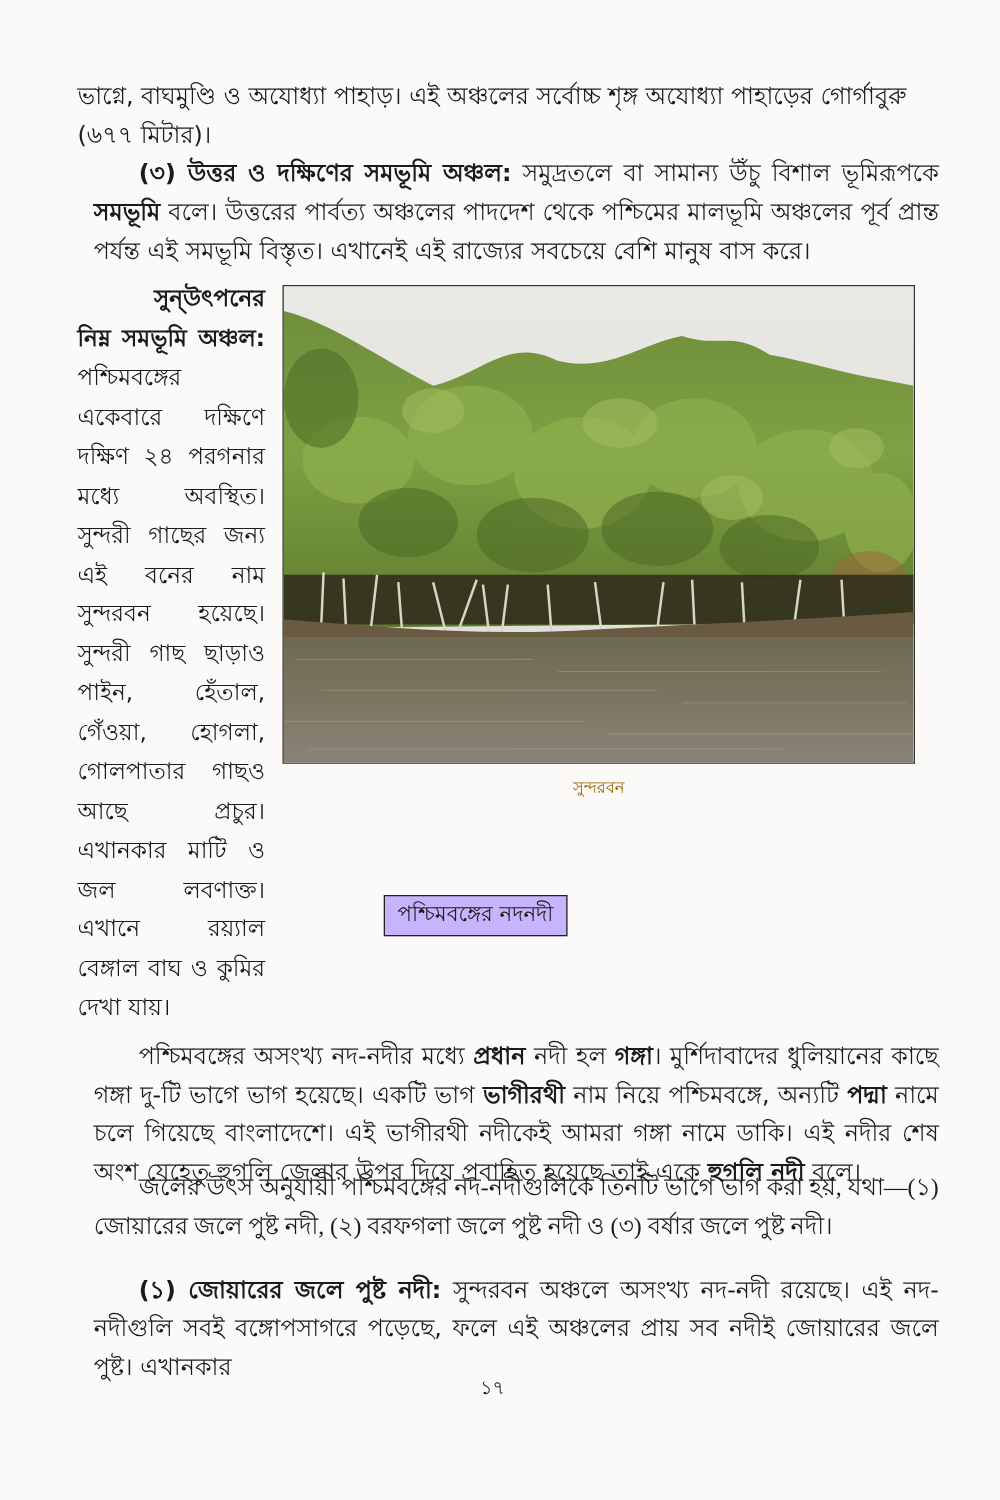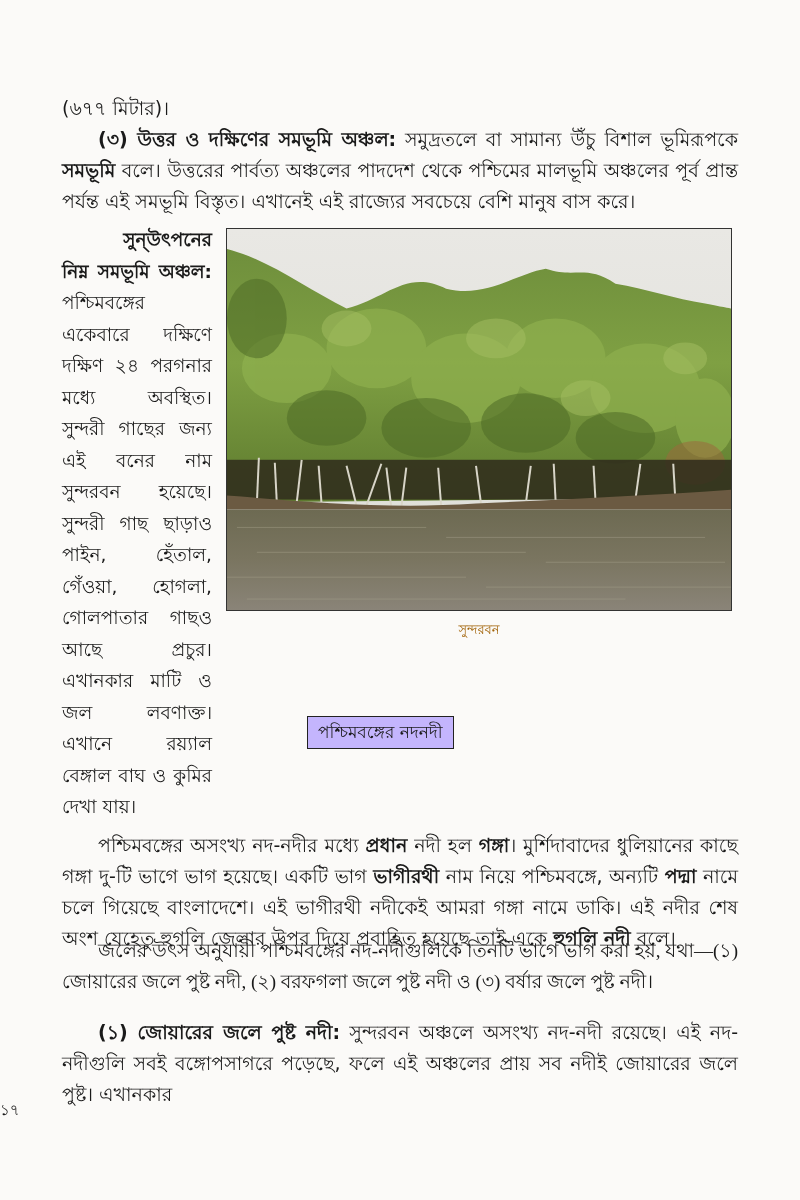--- a/index.html
+++ b/index.html
@@ -10,21 +10,21 @@
     color: #1a1a1a;
     position: relative;
   }
   .page { position: absolute; left: 0; top: 0; width: 800px; height: 1200px; }
   .para {
     position: absolute; left: 62px; width: 676px;
     font-size: 19px; line-height: 31px;
     text-align: justify; text-align-last: left;
     margin: 0;
   }
-  .indent { text-indent: 36px; }
+  .indent { text-indent: 36px; margin-left: 13px; }
   b, .b { font-weight: bold; }
   .side-col {
     position: absolute; left: 62px; top: 224px; width: 150px;
     font-size: 18.5px; line-height: 31.5px;
     text-align: justify; text-align-last: left; margin: 0;
   }
   .side-col .lead { font-weight: bold; }
   .photo {
     position: absolute; left: 226px; top: 228px; width: 506px; height: 383px;
     border: 1.5px solid #333; box-sizing: border-box; overflow: hidden;
@@ -35,30 +35,30 @@
     position: absolute; left: 226px; width: 506px; top: 620px;
     text-align: center; font-size: 13px; color: #a16207;
   }
   .section-box {
     position: absolute; left: 307px; top: 716px;
     border: 1.5px solid #222; padding: 3px 10px 4px;
     font-size: 17px; line-height: 24px; background: #c4b5fd;
   }
   .page-num {
     position: absolute; left: 0; width: 788px; top: 1098px;
-    font-size: 15px;
+    text-align: center; font-size: 15px;
   }
 </style>
 </head>
 <body>
 
 <div class="page">
 
   <p class="para" style="top:62px;">
-    <br>
+    <span style="font-weight:normal;">ভাগ্নে, বাঘমুণ্ডি ও অযোধ্যা পাহাড়। এই অঞ্চলের সর্বোচ্চ শৃঙ্গ অযোধ্যা পাহাড়ের গোর্গাবুরু</span><br>
     <span>(৬৭৭ মিটার)।</span>
   </p>
 
   <p class="para indent" style="top:124px;">
     <b>(৩) উত্তর ও দক্ষিণের সমভূমি অঞ্চল:</b><span> সমুদ্রতলে বা সামান্য উঁচু বিশাল ভূমিরূপকে </span><b>সমভূমি</b><span> বলে। উত্তরের পার্বত্য অঞ্চলের পাদদেশ থেকে পশ্চিমের মালভূমি অঞ্চলের পূর্ব প্রান্ত পর্যন্ত এই সমভূমি বিস্তৃত। এখানেই এই রাজ্যের সবচেয়ে বেশি মানুষ বাস করে।</span>
   </p>
 
   <p class="side-col">
     <span style="display:inline-block;width:0;"></span>
     <b class="lead" style="margin-left:24px;">সুন্উৎপনের নিম্ন সমভূমি অঞ্চল:</b><span> পশ্চিমবঙ্গের একেবারে দক্ষিণে দক্ষিণ ২৪ পরগনার মধ্যে অবস্থিত। সুন্দরী গাছের জন্য এই বনের নাম সুন্দরবন হয়েছে। সুন্দরী গাছ ছাড়াও পাইন, হেঁতাল, গেঁওয়া, হোগলা, গোলপাতার গাছও আছে প্রচুর। এখানকার মাটি ও জল লবণাক্ত। এখানে রয়্যাল বেঙ্গাল বাঘ ও কুমির দেখা যায়।</span>

